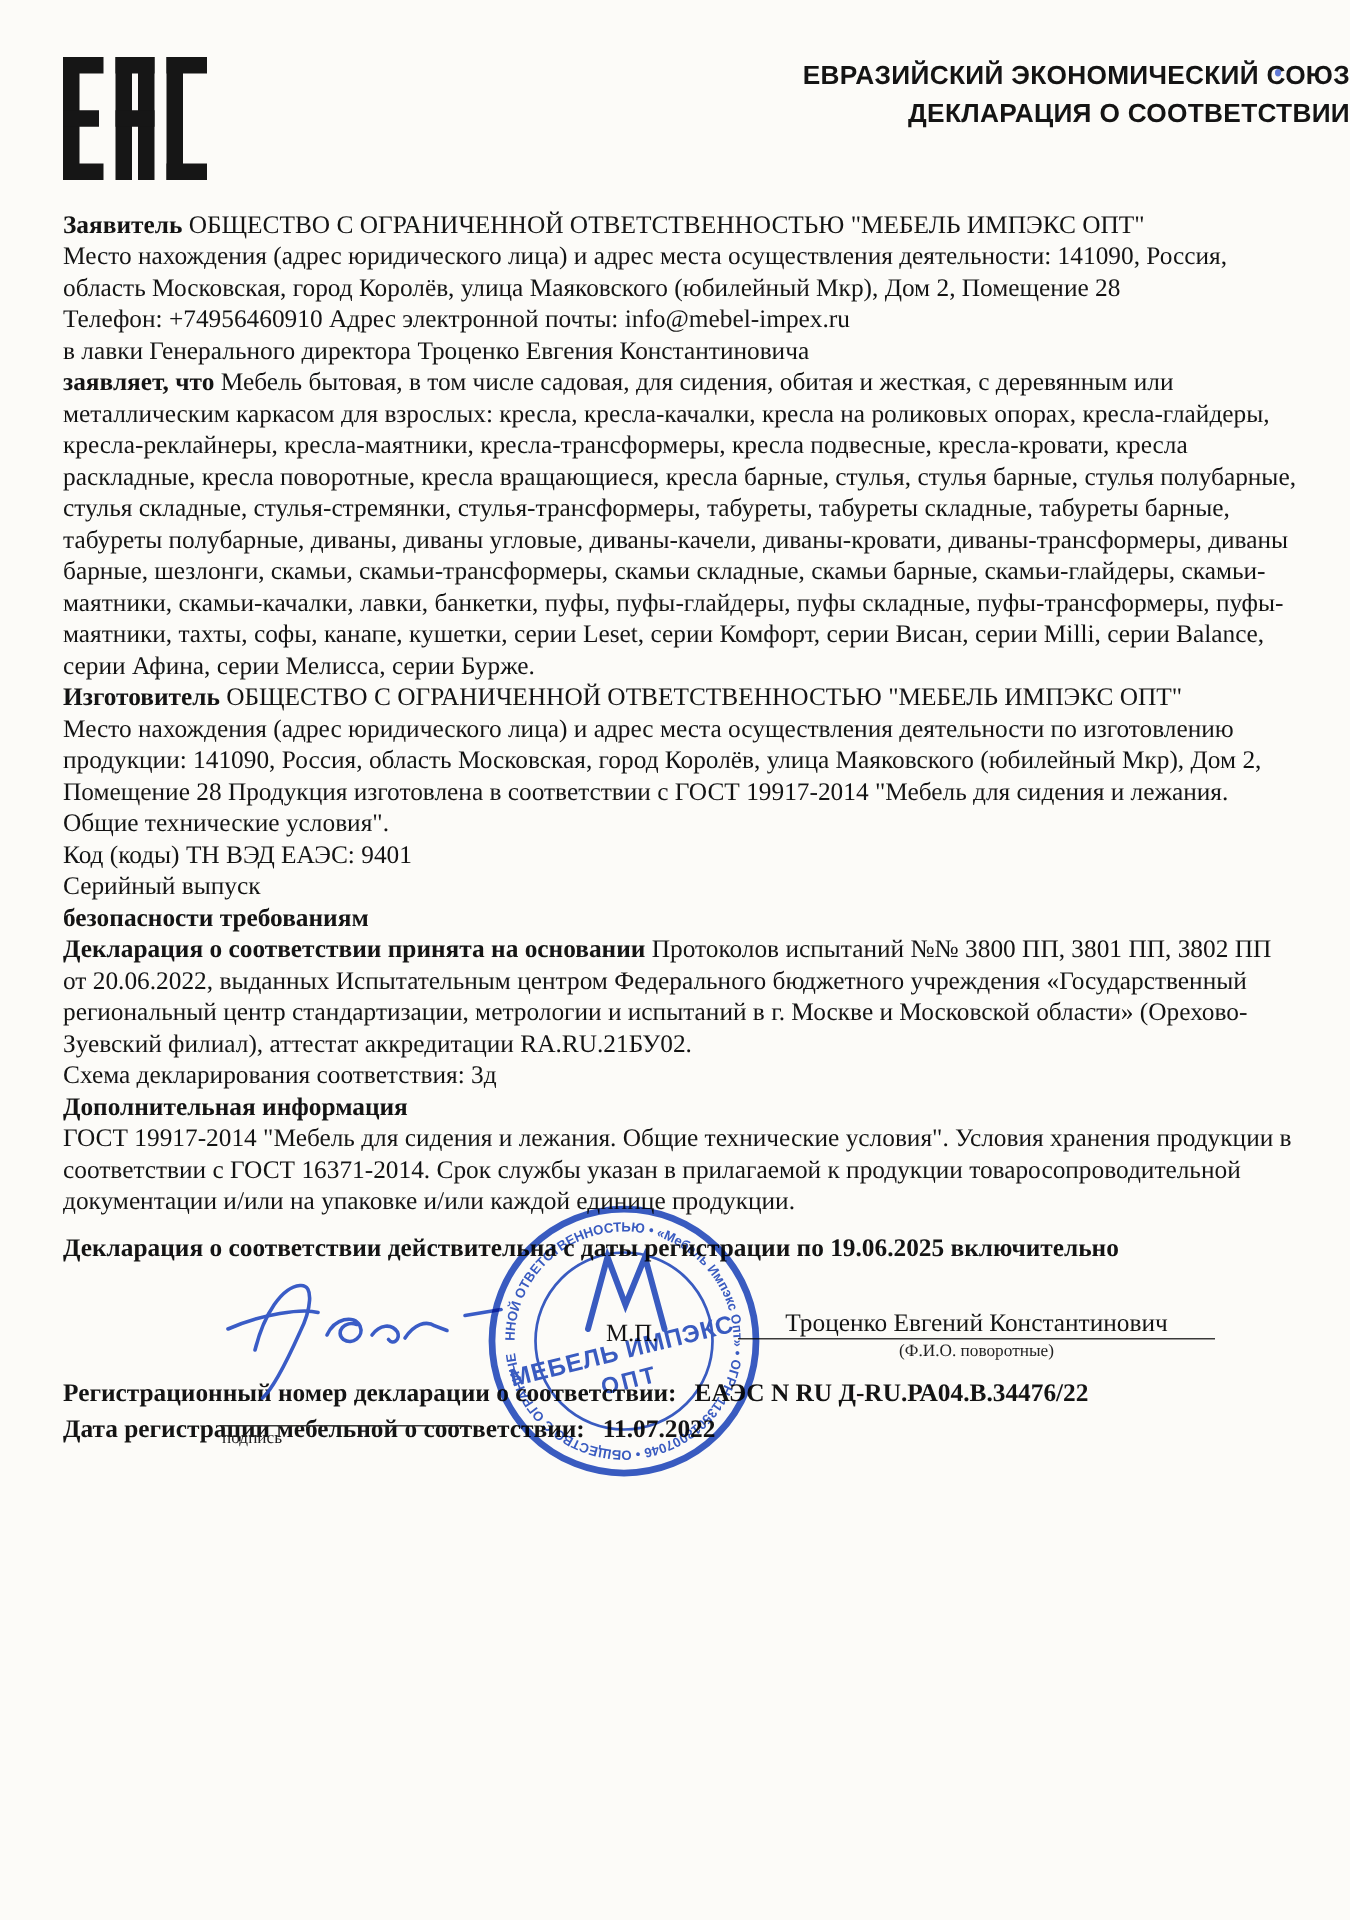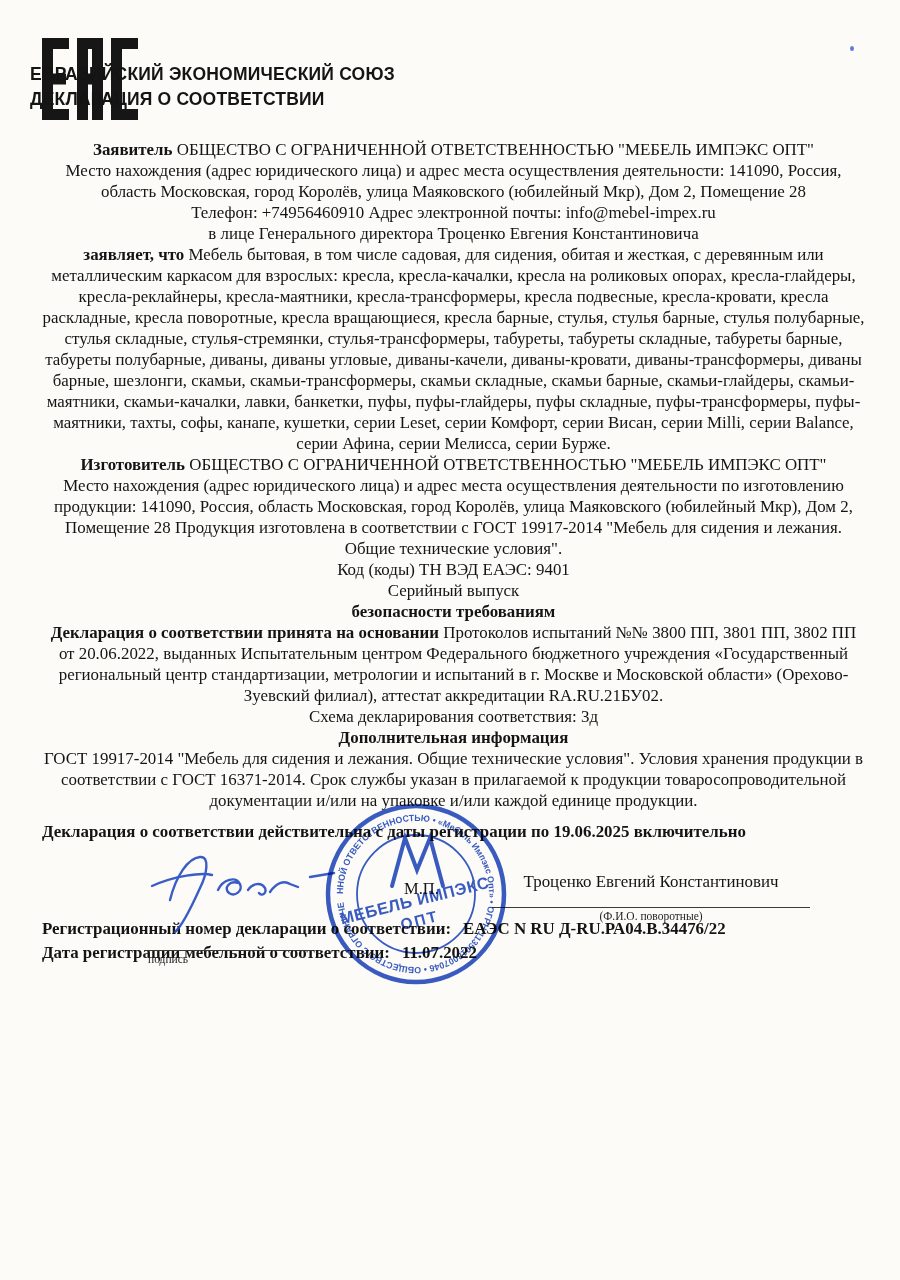--- a/index.html
+++ b/index.html
@@ -9,48 +9,48 @@
     font-family:"Liberation Serif", serif;
   }
   .page {
     position:relative; width:900px; height:1280px;
     background:#fcfbf8; color:#141414; overflow:hidden;
   }
   
   .eac-logo { position:absolute; left:42px; top:38px; width:96px; height:82px; }
   
   .title {
-    position:absolute; left:30px; top:62px; width:870px;
-    text-align:left;
+    position:absolute; left:30px; top:38px; width:870px;
+    text-align:right;
     font-family:"Liberation Sans", sans-serif;
     font-weight:bold; font-size:17.5px; line-height:25px;
     letter-spacing:.2px;
   }
   
   .content {
     position:absolute; left:42px; top:139px; width:823px;
     font-size:16.9px; line-height:21px;
   }
-  .content p { margin:0;text-align:center; }
+  .content p { margin:0; }
   .content b { font-weight:bold; }
   .validity {
     position:absolute; left:42px; top:822px; width:823px;
     font-size:16.9px; font-weight:bold;
   }
   
   .sig-scribble { position:absolute; left:140px; top:846px; width:230px; height:92px; z-index:3; }
   .sig-box {
     position:absolute; left:148px; top:922px; width:165px; z-index:2;
     text-align:left;
   }
   .sig-space { height:28px; border-bottom:1.5px solid #3a3a3a; }
   .small-caption { font-size:11.5px; padding-top:2px; color:#222; }
   .mp-label { position:absolute; left:384px; top:879px; font-size:16.5px; z-index:1;margin-left:20px; }
   .fio-box { position:absolute; left:492px; top:872px; width:318px; text-align:center; z-index:2; }
-  .fio-name { font-size:16.9px; padding-bottom:15px; border-bottom:1.5px solid #3a3a3a; }
+  .fio-name { font-size:16.9px; padding-bottom:0; border-bottom:1.5px solid #3a3a3a; }
   
   .stamp {
     position:absolute; left:320px; top:798px; width:192px; height:192px;
     mix-blend-mode:multiply; opacity:.93; z-index:4;
   }
   
   .footer-line {
     position:absolute; left:42px; width:830px;
     font-size:16.9px; font-weight:bold;
   }
@@ -90,21 +90,21 @@
     <div>ЕВРАЗИЙСКИЙ ЭКОНОМИЧЕСКИЙ СОЮЗ</div>
     <div>ДЕКЛАРАЦИЯ О СООТВЕТСТВИИ</div>
   </div>
 
   <div class="speck"></div>
 
   <div class="content">
     <p><b>Заявитель</b><span> ОБЩЕСТВО С ОГРАНИЧЕННОЙ ОТВЕТСТВЕННОСТЬЮ "МЕБЕЛЬ ИМПЭКС ОПТ"</span></p>
     <p><span>Место нахождения (адрес юридического лица) и адрес места осуществления деятельности: 141090, Россия, область Московская, город Королёв, улица Маяковского (юбилейный Мкр), Дом 2, Помещение 28</span></p>
     <p><span>Телефон: +74956460910 Адрес электронной почты: info@mebel-impex.ru</span></p>
-    <p><span>в лице Генерального директора Троценко Евгения Константиновича</span></p>
+    <p><span>в лавки Генерального директора Троценко Евгения Константиновича</span></p>
     <p><b>заявляет, что</b><span> Мебель бытовая, в том числе садовая, для сидения, обитая и жесткая, с деревянным или металлическим каркасом для взрослых: кресла, кресла-качалки, кресла на роликовых опорах, кресла-глайдеры, кресла-реклайнеры, кресла-маятники, кресла-трансформеры, кресла подвесные, кресла-кровати, кресла раскладные, кресла поворотные, кресла вращающиеся, кресла барные, стулья, стулья барные, стулья полубарные, стулья складные, стулья-стремянки, стулья-трансформеры, табуреты, табуреты складные, табуреты барные, табуреты полубарные, диваны, диваны угловые, диваны-качели, диваны-кровати, диваны-трансформеры, диваны барные, шезлонги, скамьи, скамьи-трансформеры, скамьи складные, скамьи барные, скамьи-глайдеры, скамьи-маятники, скамьи-качалки, лавки, банкетки, пуфы, пуфы-глайдеры, пуфы складные, пуфы-трансформеры, пуфы-маятники, тахты, софы, канапе, кушетки, серии Leset, серии Комфорт, серии Висан, серии Milli, серии Balance, серии Афина, серии Мелисса, серии Бурже.</span></p>
     <p><b>Изготовитель</b><span> ОБЩЕСТВО С ОГРАНИЧЕННОЙ ОТВЕТСТВЕННОСТЬЮ "МЕБЕЛЬ ИМПЭКС ОПТ"</span></p>
     <p><span>Место нахождения (адрес юридического лица) и адрес места осуществления деятельности по изготовлению продукции: 141090, Россия, область Московская, город Королёв, улица Маяковского (юбилейный Мкр), Дом 2, Помещение 28 Продукция изготовлена в соответствии с ГОСТ 19917-2014 "Мебель для сидения и лежания. Общие технические условия".</span></p>
     <p><span>Код (коды) ТН ВЭД ЕАЭС: 9401</span></p>
     <p><span>Серийный выпуск</span></p>
     <p><b>безопасности требованиям</b></p>
     <p><b>Декларация о соответствии принята на основании</b><span> Протоколов испытаний №№ 3800 ПП, 3801 ПП, 3802 ПП от 20.06.2022, выданных Испытательным центром Федерального бюджетного учреждения «Государственный региональный центр стандартизации, метрологии и испытаний в г. Москве и Московской области» (Орехово-Зуевский филиал), аттестат аккредитации RA.RU.21БУ02.</span></p>
     <p><span>Схема декларирования соответствия: 3д</span></p>
     <p><b>Дополнительная информация</b></p>
     <p><span>ГОСТ 19917-2014 "Мебель для сидения и лежания. Общие технические условия". Условия хранения продукции в соответствии с ГОСТ 16371-2014. Срок службы указан в прилагаемой к продукции товаросопроводительной документации и/или на упаковке и/или каждой единице продукции.</span></p>

